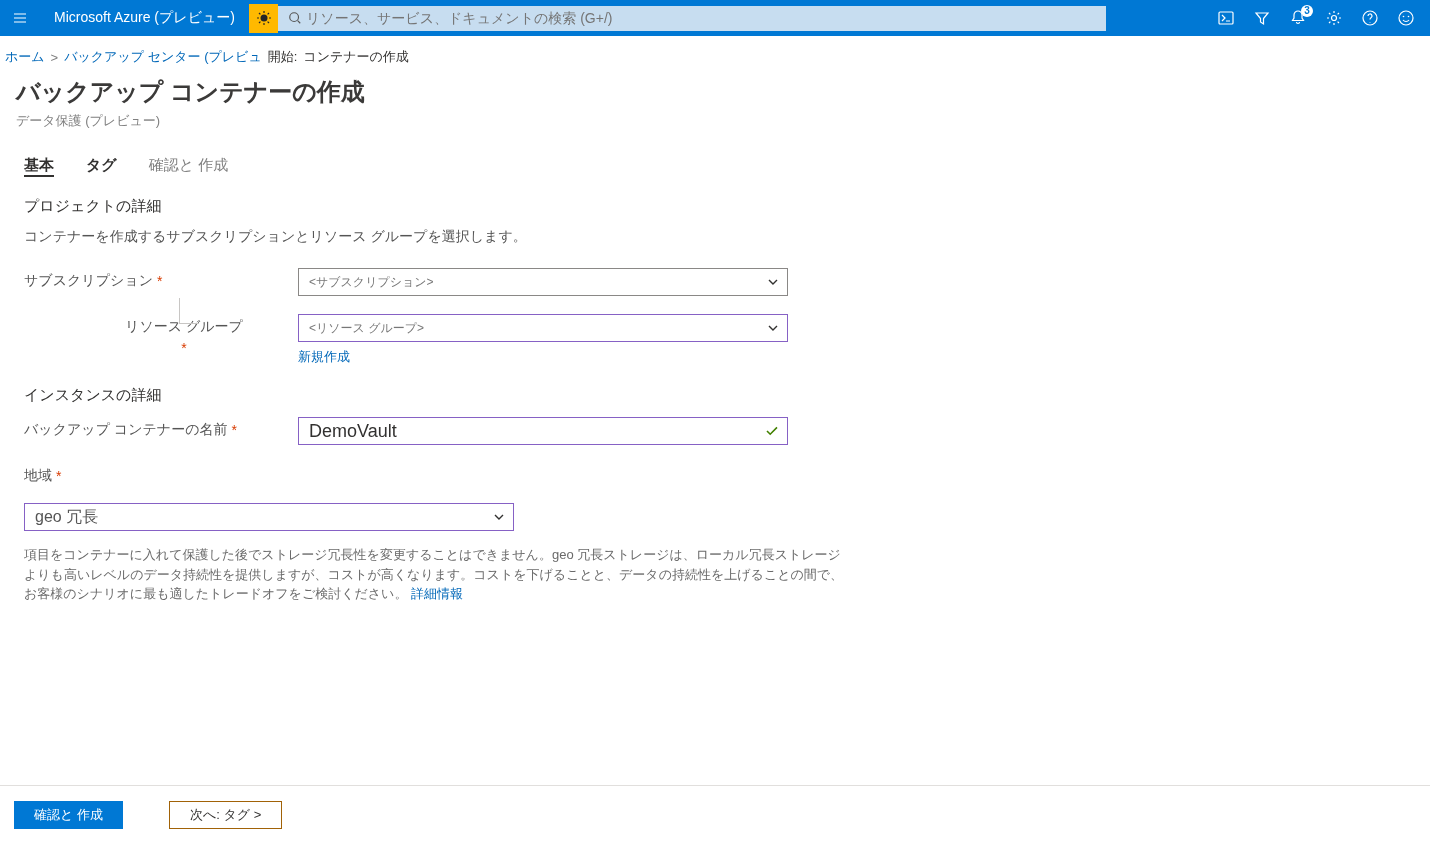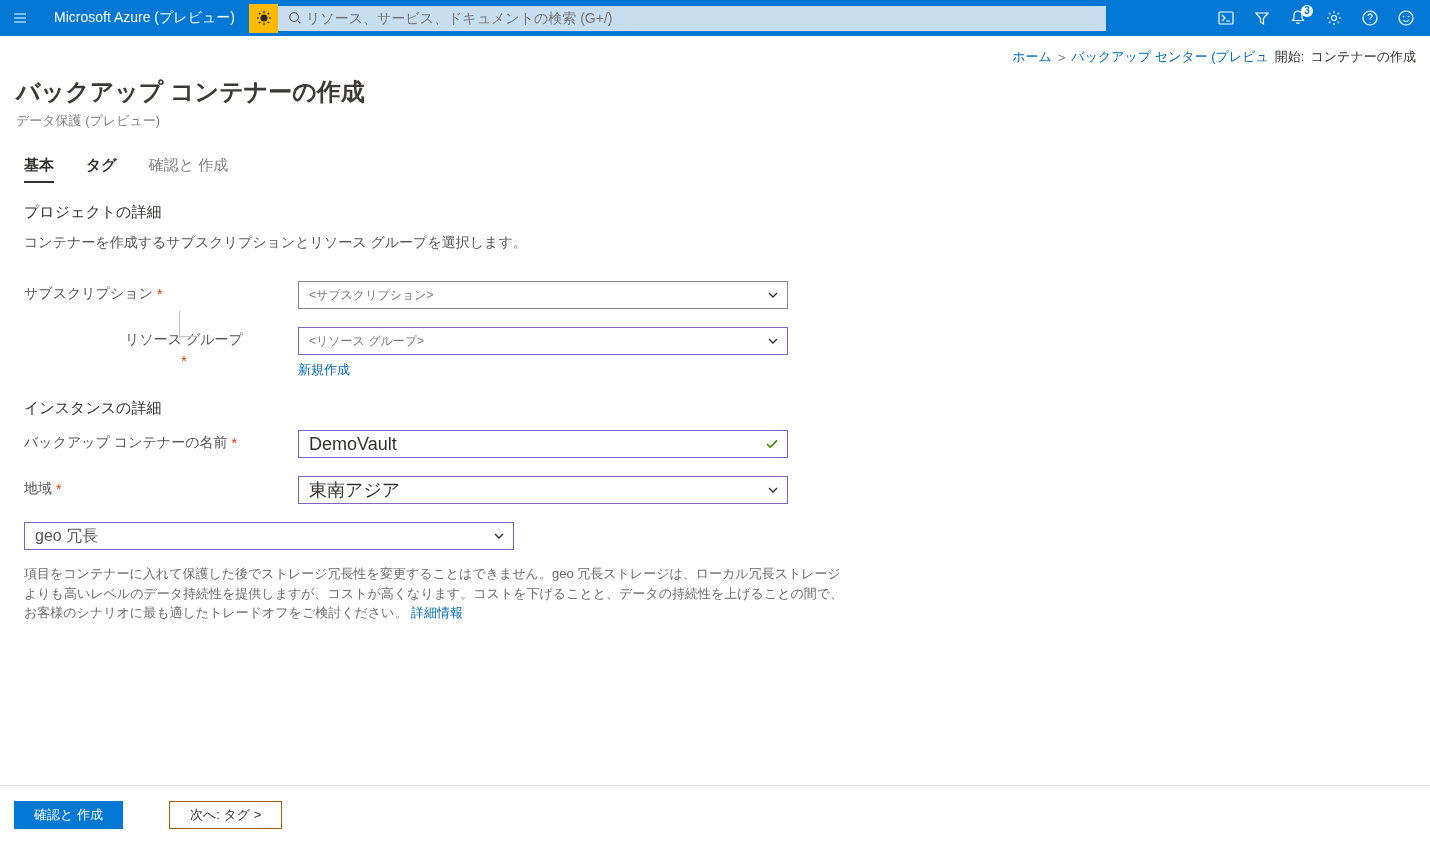--- a/index.html
+++ b/index.html
@@ -11,40 +11,40 @@
 .brand { font-size: 14px; padding: 0 14px 0 14px; white-space: nowrap; }
 .sun-btn { width: 29px; height: 29px; background: #ffb900; display:flex; align-items:center; justify-content:center; color:#262626; }
 .search-wrap { flex: 1 1 auto; height: 25px; margin: 0 2px 0 0; background: #c7ddf0; display:flex; align-items:center; padding-left:10px; max-width: 828px; margin-right: 18px;}
 .search-wrap svg { margin-right:4px; }
 .search-input { flex:1; border:none; background:transparent; font-size:14px; color:#555; outline:none; }
 .topbar-right { margin-left:auto; display:flex; align-items:center; padding-right:6px; }
 .topbar-icon { width: 36px; height:29px; display:flex; align-items:center; justify-content:center; position:relative; }
 .badge { position:absolute; top:1px; right:3px; background:#fff; color:#0078d4; border-radius:8px; font-size:10px; min-width:12px; height:12px; display:flex; align-items:center; justify-content:center; font-weight:600; }
 
 
-.breadcrumb { display:flex; align-items:center; gap:6px; padding: 12px 14px 4px 14px; font-size:13px;justify-content:flex-end; }
+.breadcrumb { display:flex; align-items:center; gap:6px; padding: 12px 14px 4px 5px; font-size:13px; }
 .breadcrumb a { color:#0067b8; text-decoration:none; }
 
 
 .page-header { padding: 6px 16px 2px 16px; }
 .page-title { font-size: 24px; font-weight:600; color:#3b3a39; }
 .page-subtitle { font-size:13px; color:#808080; margin-top:4px; }
 
 
 .main { flex: 1 1 auto; padding: 24px 24px 0 24px; overflow: auto; }
 
 
 .tabs { display:flex; gap: 32px; border-bottom: none; margin-bottom: 20px; align-items:baseline; }
-.tab { font-size:15px; color:#808080; padding-bottom:6px; cursor:pointer; }
+.tab { font-size:15px; color:#808080; cursor:pointer; }
 .tab.active { color:#323130; font-weight:600; border-bottom: 2px solid #323130; }
 
 
 .desc { font-size:14px; color:#555; margin-bottom: 22px; line-height:1.5; }
 .section-title { font-size:15px; color:#323130; margin-bottom: 12px; }
-.section-subdesc { font-size:14px; color:#555; margin-bottom: 29px; }
+.section-subdesc { font-size:14px; color:#555; margin-bottom: 22px; }
 
 
 .form-row { display:flex; align-items:flex-start; margin-bottom: 18px; }
 .form-label { width: 274px; font-size:14px; color:#555; display:flex; align-items:center; gap:4px; padding-top:4px; }
 .label-indent { padding-left:46px; }
 .req { color:#d83b01; }
 .form-control-wrap { position:relative; }
 
 .control { width: 490px; height: 28px; border: 1px solid #8a8886; background:#fff; padding: 0 30px 0 10px; display:flex; align-items:center; font-size:18px; color:#323130; position:relative; cursor:pointer; }
 .control.purple { border-color: #8661c5; }
@@ -209,28 +209,20 @@
           </svg>
       </div>
     </div>
   </div>
 
   <div class="form-row">
     <div class="form-label">
       <span>地域</span>
       <span class="req">*</span>
     </div>
-    <div class="form-control-wrap">
-      <div class="control purple">
-        <span>東南アジア</span>
-        <svg class="chevron" width="12" height="12" viewBox="0 0 12 12">
-            <path d="M2 4l4 4 4-4" stroke="#323130" stroke-width="1.4" fill="none"></path>
-          </svg>
-      </div>
-    </div>
   </div>
 
   <div class="form-row" style="margin-bottom:2px;">
     <div class="form-control-wrap">
       <div class="control purple" style="font-size:16px;color:#555;">
         <span>geo 冗長</span>
         <svg class="chevron" width="12" height="12" viewBox="0 0 12 12">
             <path d="M2 4l4 4 4-4" stroke="#323130" stroke-width="1.4" fill="none"></path>
           </svg>
       </div>

